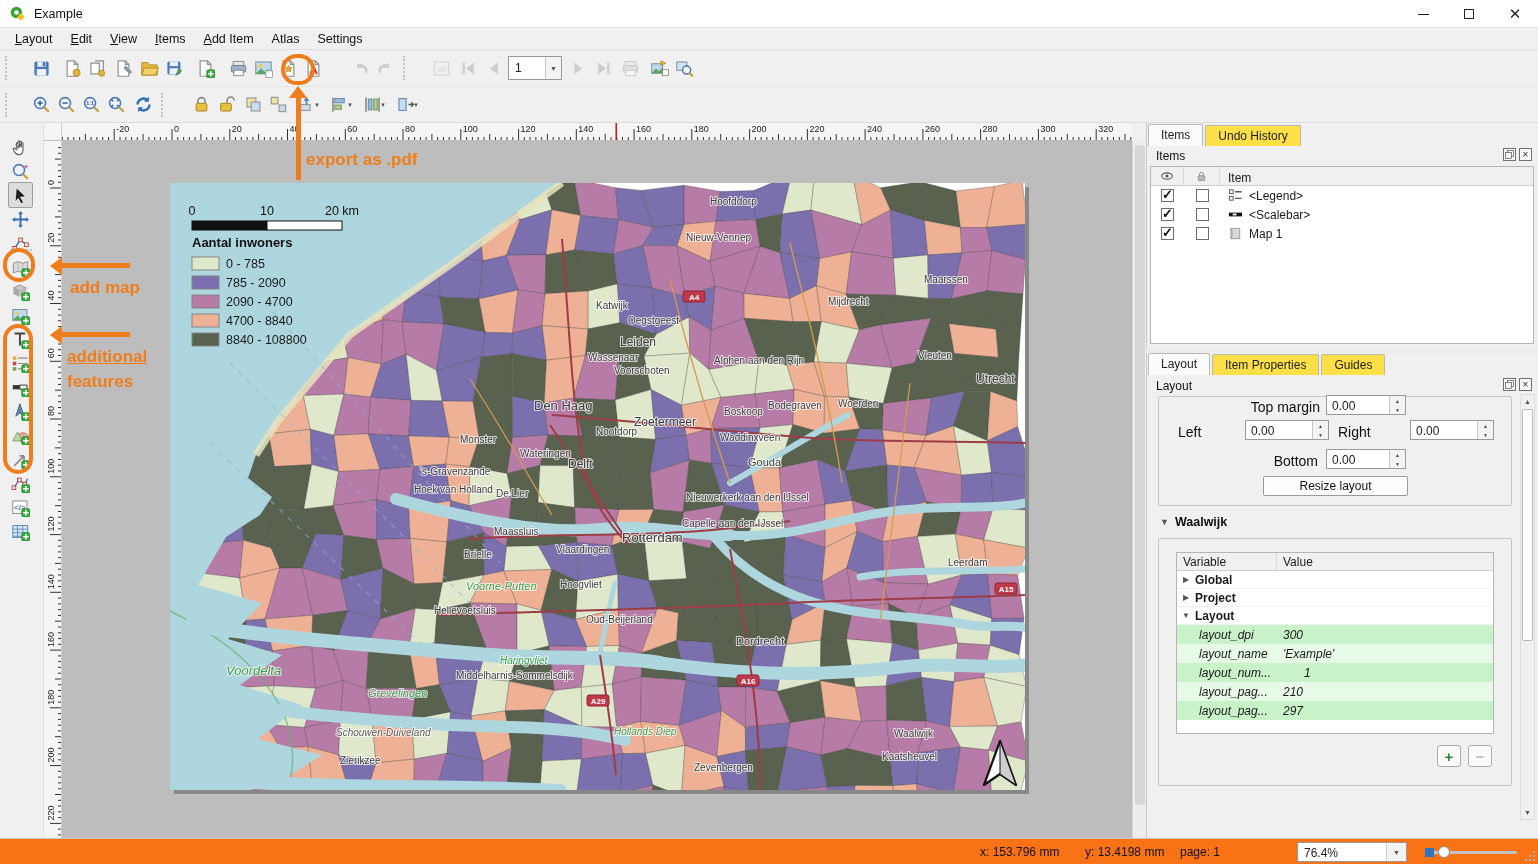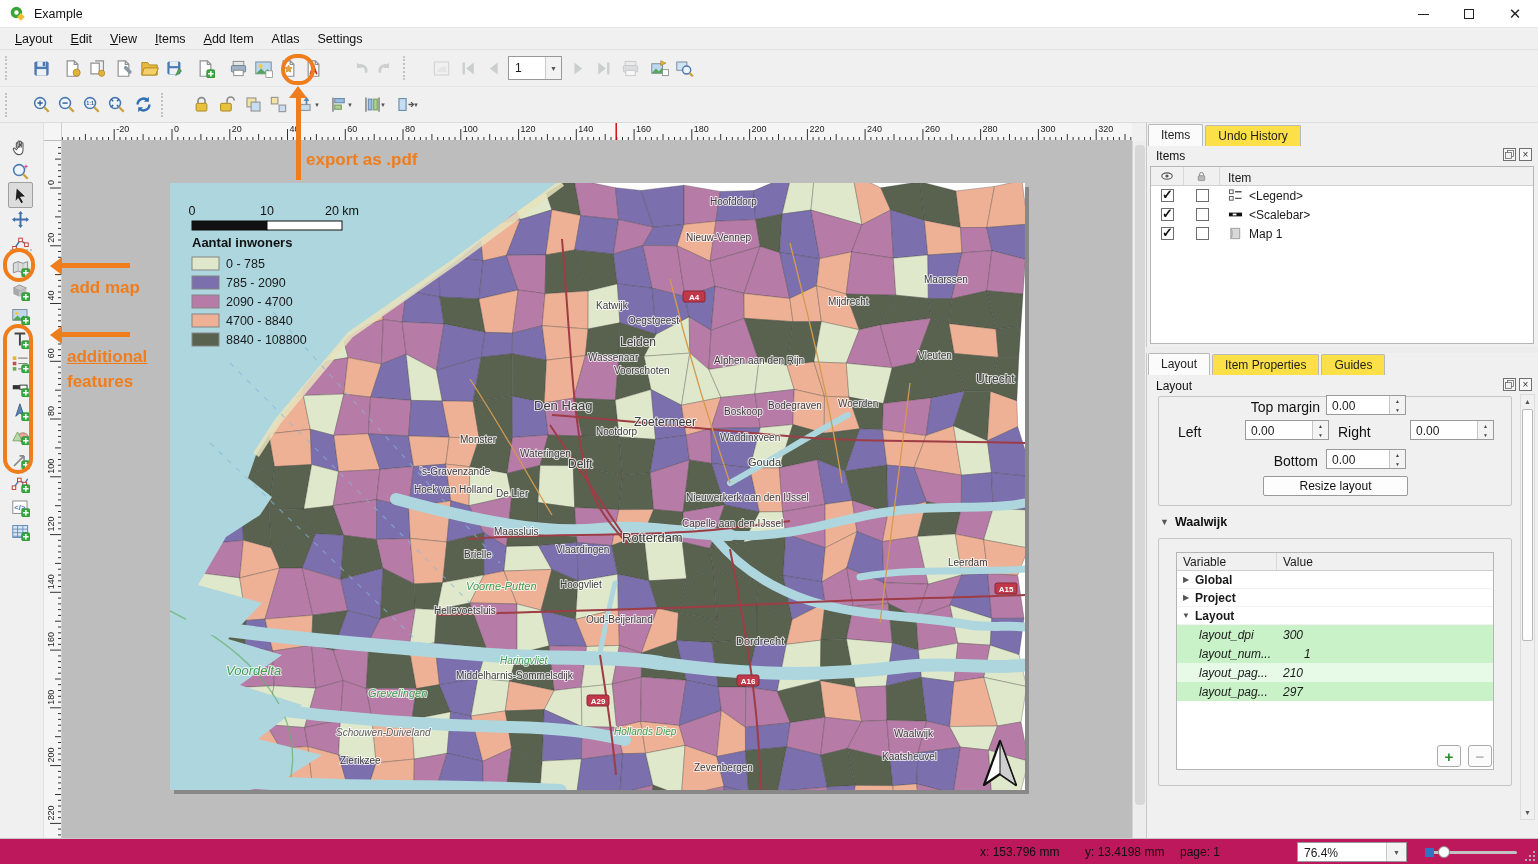--- a/index.html
+++ b/index.html
@@ -79,40 +79,40 @@
   .groupbox { position:absolute; border:1px solid #c6c6c6; border-radius:2px; background:#f0f0f0; }
   .flabel { position:absolute; font-size:14px; color:#111; }
   .spin { position:absolute; height:20px; background:#fff; border:1px solid #9a9a9a; display:flex; }
   .spin .val { flex:1; padding:3px 0 0 5px; font-size:12px; }
   .spin .sb { width:16px; border-left:1px solid #c6c6c6; display:flex; flex-direction:column; background:#f3f3f3; }
   .spin .sb span { flex:1; display:flex; align-items:center; justify-content:center; font-size:5px; color:#444; }
   .pushbtn { position:absolute; height:20px; background:#fdfdfd; border:1px solid #9a9a9a; border-radius:2px; display:flex; align-items:center; justify-content:center; font-size:12px; color:#111; }
 
   .varhdr { position:absolute; display:flex; align-items:center; gap:6px; font-weight:bold; font-size:12.5px; color:#111; }
   .varhdr .tri { font-size:9px; color:#555; }
-  .vartable { position:absolute; left:1176px; top:552px; width:318px; height:218px; background:#fff; border:1px solid #b5b5b5; overflow:hidden; }
+  .vartable { position:absolute; left:1176px; top:552px; width:318px; height:182px; background:#fff; border:1px solid #b5b5b5; overflow:hidden; }
   .vthead { display:flex; height:18px; background:#f0f0f0; border-bottom:1px solid #cfcfcf; font-size:12px; }
   .vthead .vc1 { width:100px; padding:2px 0 0 6px; border-right:1px solid #d9d9d9; }
   .vthead .vc2 { flex:1; padding:2px 0 0 6px; }
   .vgrow { display:flex; height:18px; align-items:center; border-bottom:1px solid #f1f1f1; background:#fff; }
   .vgrow .tri { width:18px; text-align:center; font-size:8px; color:#555; }
   .vgrow b { font-size:12px; }
   .vdrow { display:flex; height:19px; align-items:center; font-style:italic; font-size:12px; }
   .vdrow .vc1 { width:100px; padding-left:22px; white-space:nowrap; overflow:hidden; }
   .vdrow .vc2 { flex:1; padding-left:6px; }
   .addrembtn { position:absolute; width:24px; height:22px; border:1px solid #ababab; border-radius:3px; background:#fbfbfb; display:flex; align-items:center; justify-content:center; font-size:15px; font-weight:bold; }
   .addrembtn.plus { color:#2e8b2e; }
   .addrembtn.minus { color:#b9b9b9; }
 
   .psb { position:absolute; left:1520px; top:394px; width:15px; height:426px; background:#f0f0f0; border:1px solid #dcdcdc; }
   .psb .ar { position:absolute; left:0; width:13px; height:13px; display:flex; align-items:center; justify-content:center; font-size:7px; color:#555; }
   .psb .thumb { position:absolute; left:1px; top:14px; width:11px; height:232px; background:#fdfdfd; border:1px solid #b9b9b9; border-radius:2px; }
 
   
-  .statusbar { position:absolute; left:0; top:838px; width:1538px; height:26px; background:#be185d; border-top:1px solid #c9c9c9; }
+  .statusbar { position:absolute; left:0; top:838px; width:1538px; height:26px; background:#f97316; border-top:1px solid #c9c9c9; }
   .statustext { position:absolute; top:6px; font-size:12px; color:#111; }
   .zoomcombo { position:absolute; left:1297px; top:3px; width:110px; height:20px; background:#fff; border:1px solid #999; display:flex; }
   .zoomcombo .v { flex:1; padding:3px 0 0 6px; }
   .zoomcombo .cdd { width:20px; border-left:1px solid #c9c9c9; background:#f3f3f3; display:flex; align-items:center; justify-content:center; font-size:7px; color:#555; }
   .slider { position:absolute; left:1425px; top:3px; width:95px; height:20px; }
   .slider .groove { position:absolute; left:0; top:9px; width:92px; height:3px; background:#c2c2c2; border-radius:2px; }
   .slider .fill { position:absolute; left:0; top:6px; width:9px; height:9px; background:#2f74c0; }
   .slider .knob { position:absolute; left:13px; top:4px; width:12px; height:12px; border-radius:7px; background:#fafafa; border:1px solid #8f8f8f; }
   .grip { position:absolute; right:2px; bottom:2px; width:12px; height:12px;
           background:radial-gradient(circle at 2px 10px,#adadad 1px,transparent 1.4px),
@@ -1641,20 +1641,24 @@
           <b>Project</b>
         </div>
         <div class="vgrow">
           <span class="tri">▼</span>
           <b>Layout</b>
         </div>
         <div class="vdrow" style="background: rgb(201, 242, 201);">
           <span class="vc1">layout_dpi</span>
           <span class="vc2">300</span>
         </div>
+        <div class="vdrow" style="background: rgb(231, 250, 231);">
+          <span class="vc1">layout_name</span>
+          <span class="vc2">'Example'</span>
+        </div>
         <div class="vdrow" style="background: rgb(201, 242, 201); gap: 21px;">
           <span class="vc1">layout_num...</span>
           <span class="vc2">1</span>
         </div>
         <div class="vdrow" style="background: rgb(231, 250, 231);">
           <span class="vc1">layout_pag...</span>
           <span class="vc2">210</span>
         </div>
         <div class="vdrow" style="background: rgb(201, 242, 201);">
           <span class="vc1">layout_pag...</span>

